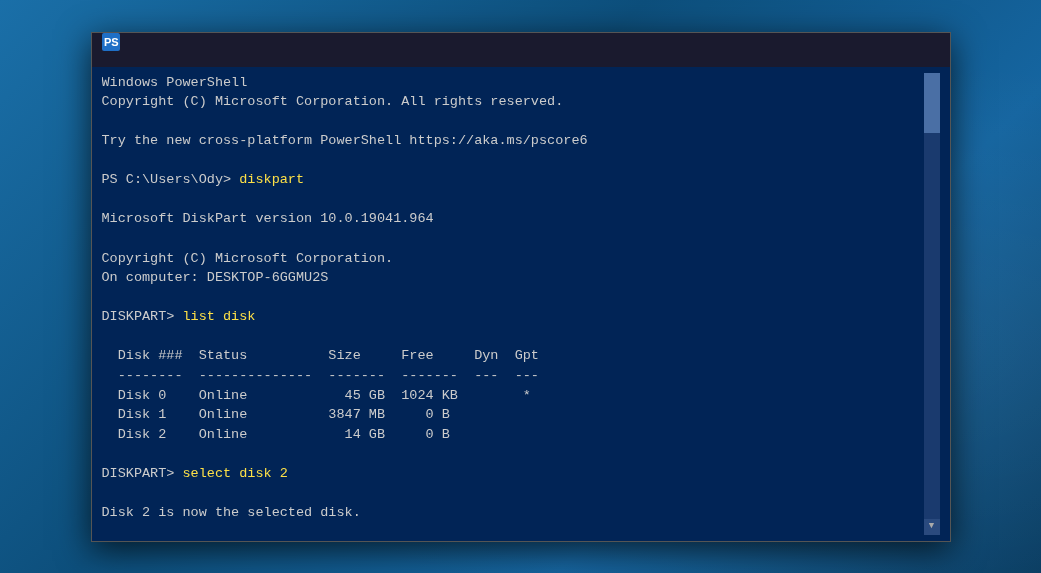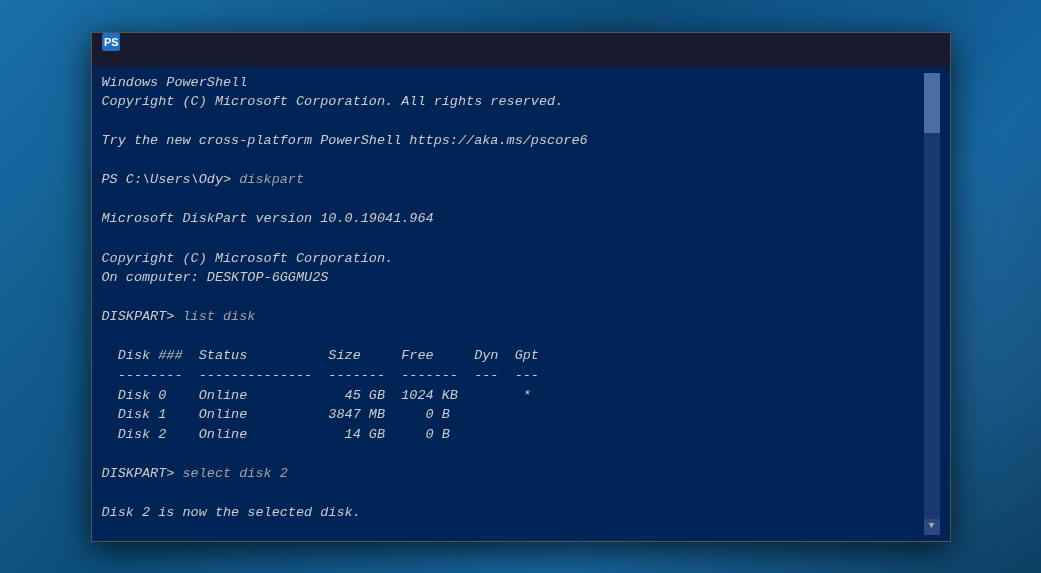--- a/index.html
+++ b/index.html
@@ -79,21 +79,20 @@
       padding: 6px 10px;
       overflow: hidden;
       position: relative;
       display: flex;
     }
 
     .terminal-content {
       flex: 1;
       overflow: hidden;
       white-space: pre;
-      font-style: italic;
     }
 
     .scrollbar {
       width: 16px;
       background: #1a3a6e;
       position: relative;
       flex-shrink: 0;
     }
 
     .scrollbar-thumb {
@@ -114,21 +113,21 @@
       align-items: center;
       justify-content: center;
       color: #aaa;
       font-size: 9px;
     }
 
     .scrollbar-arrow.top { top: 0; }
     .scrollbar-arrow.bottom { bottom: 0; }
 
     .cmd-highlight {
-      color: #a3a3a3;
+      color: #fde047;
       text-align: center;
     }
 
     .line {
       display: block;
     }
 
     
     .ps-icon {
       width: 18px;

